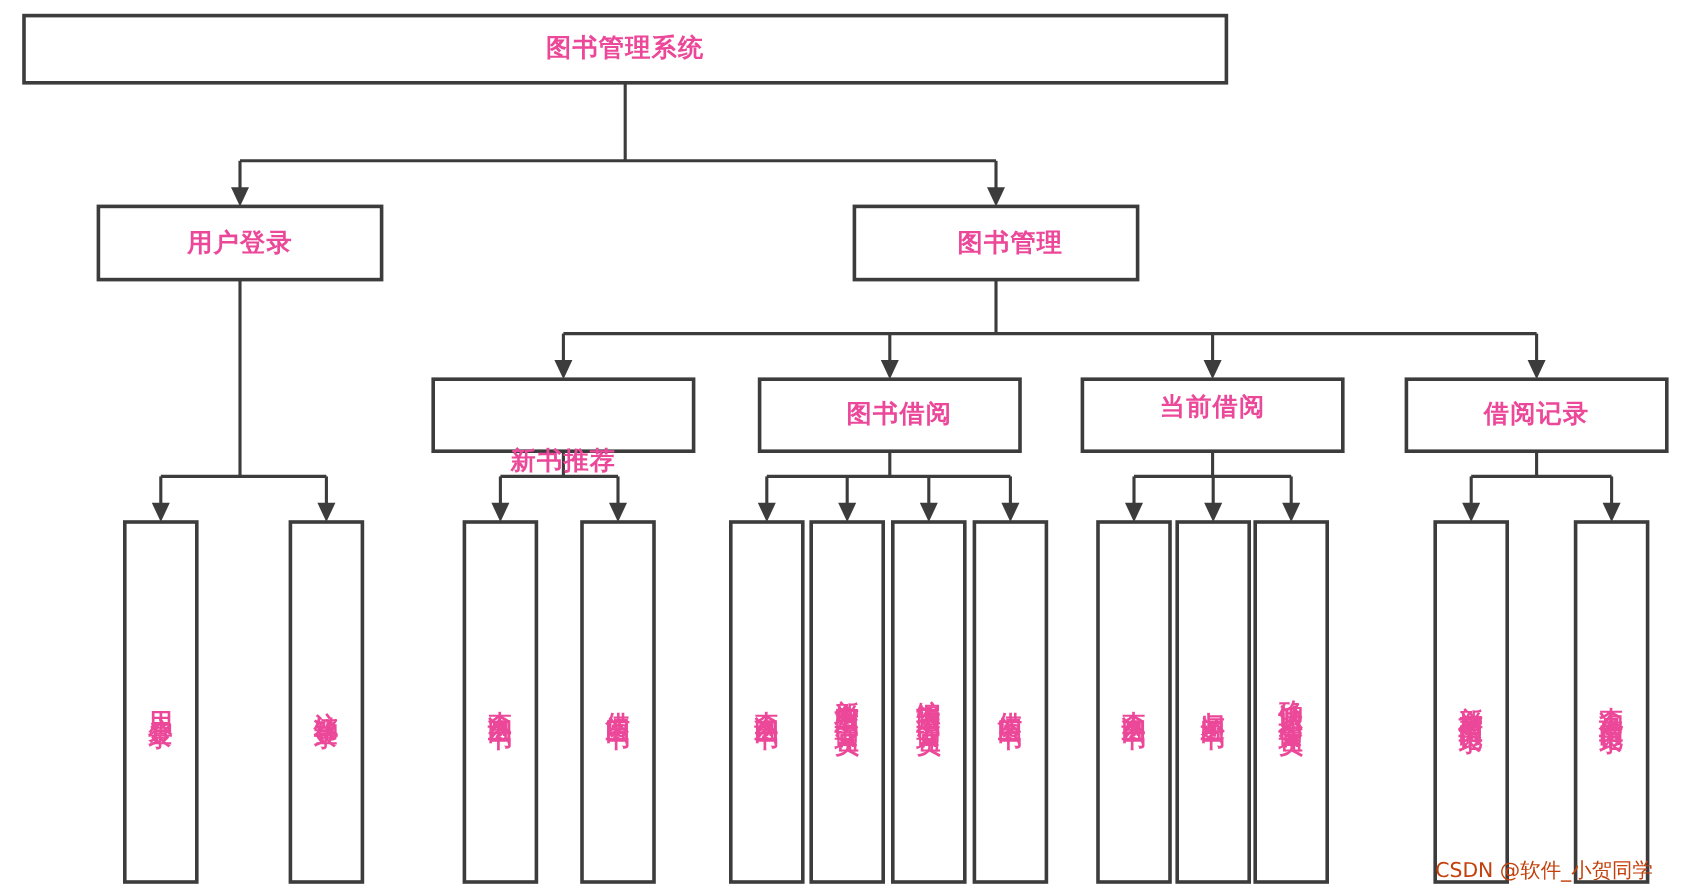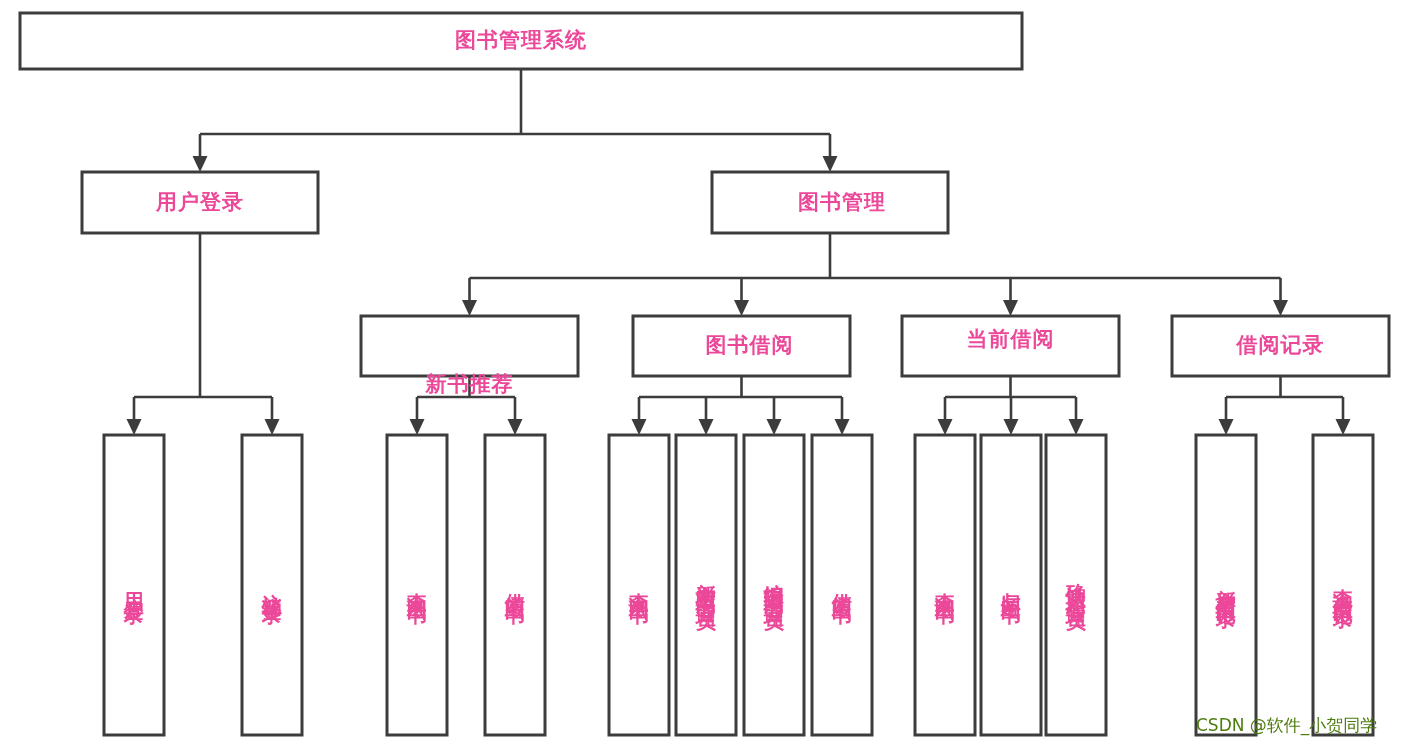--- a/index.html
+++ b/index.html
@@ -57,21 +57,21 @@
     font-weight: bold;
   }
   .node-label.vertical {
     writing-mode: vertical-rl;
     text-orientation: upright;
     letter-spacing: 4px;
     font-size: 20px;
   }
   .watermark {
     position: absolute;
-    color: #4d7c0f;
+    color: #c2410c;
     font-size: 17px;
     font-family: "DejaVu Sans", "Liberation Sans", sans-serif;
     white-space: nowrap;
     user-select: none;
   }
 </style>
 </head>
 <body>
 
 <div id="diagram-root">

